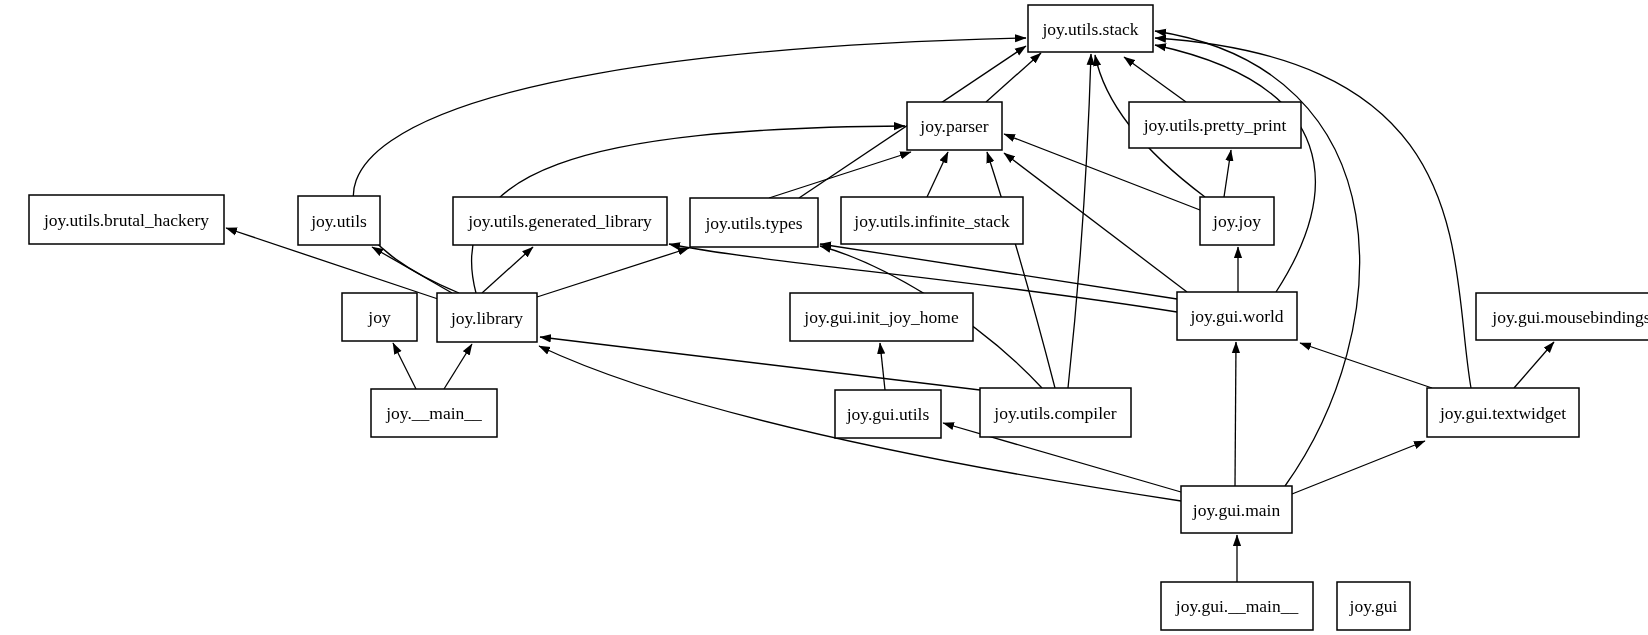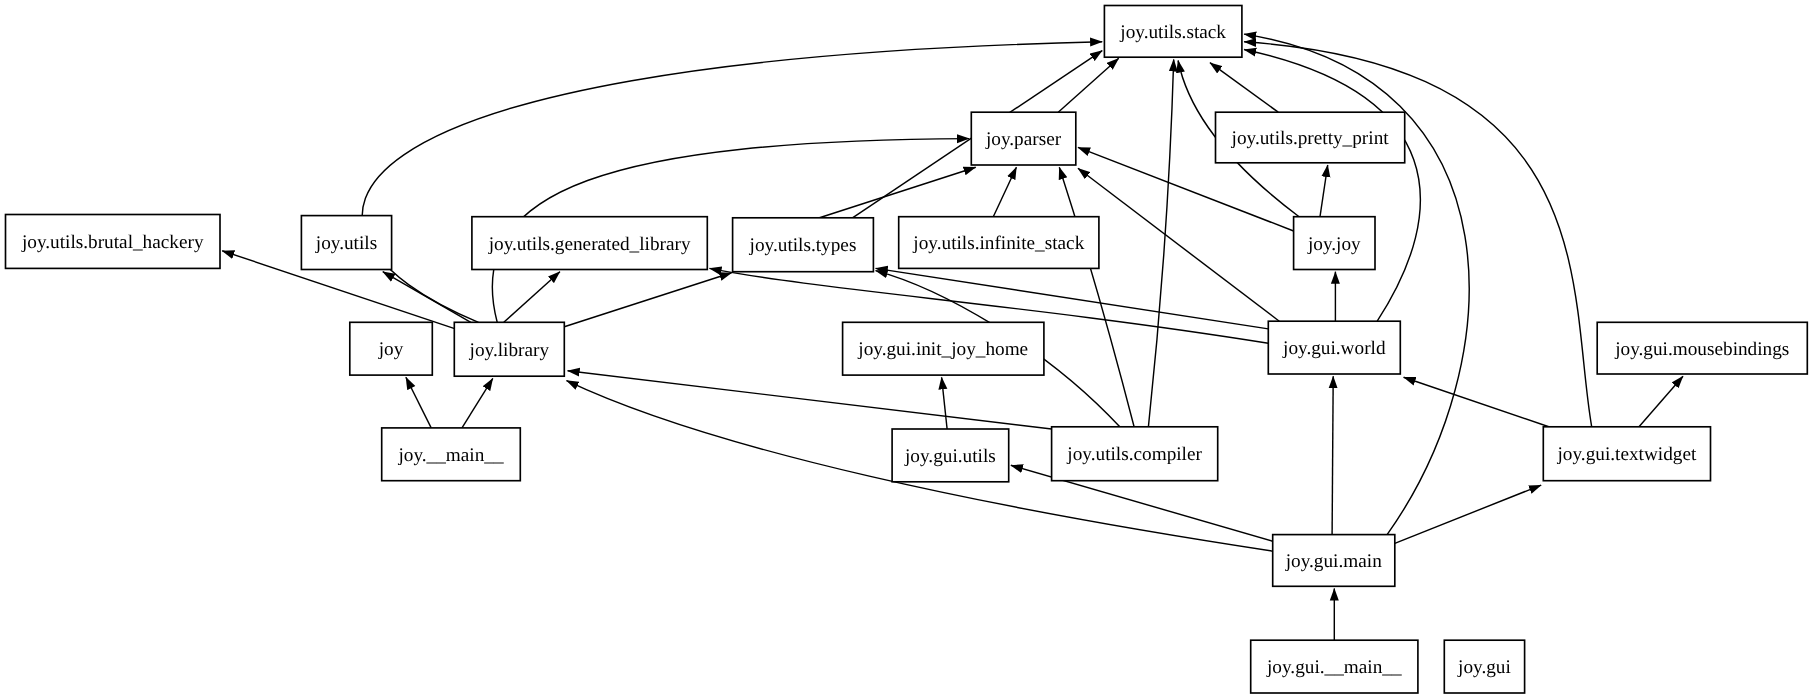--- a/index.html
+++ b/index.html
@@ -9,20 +9,21 @@
     width: 1648px;
     height: 635px;
     overflow: hidden;
     font-family: "Liberation Serif", serif;
   }
   .graph-wrap {
     position: relative;
     width: 1360px;
     height: 635px;
     background: #ffffff;
+    padding-left: 24px;
   }
   svg { display: block; }
   .node-rect {
     fill: #ffffff;
     stroke: #000000;
     stroke-width: 1.5;
   }
   .node-label {
     fill: #000000;
     font-family: "Liberation Serif", serif;

